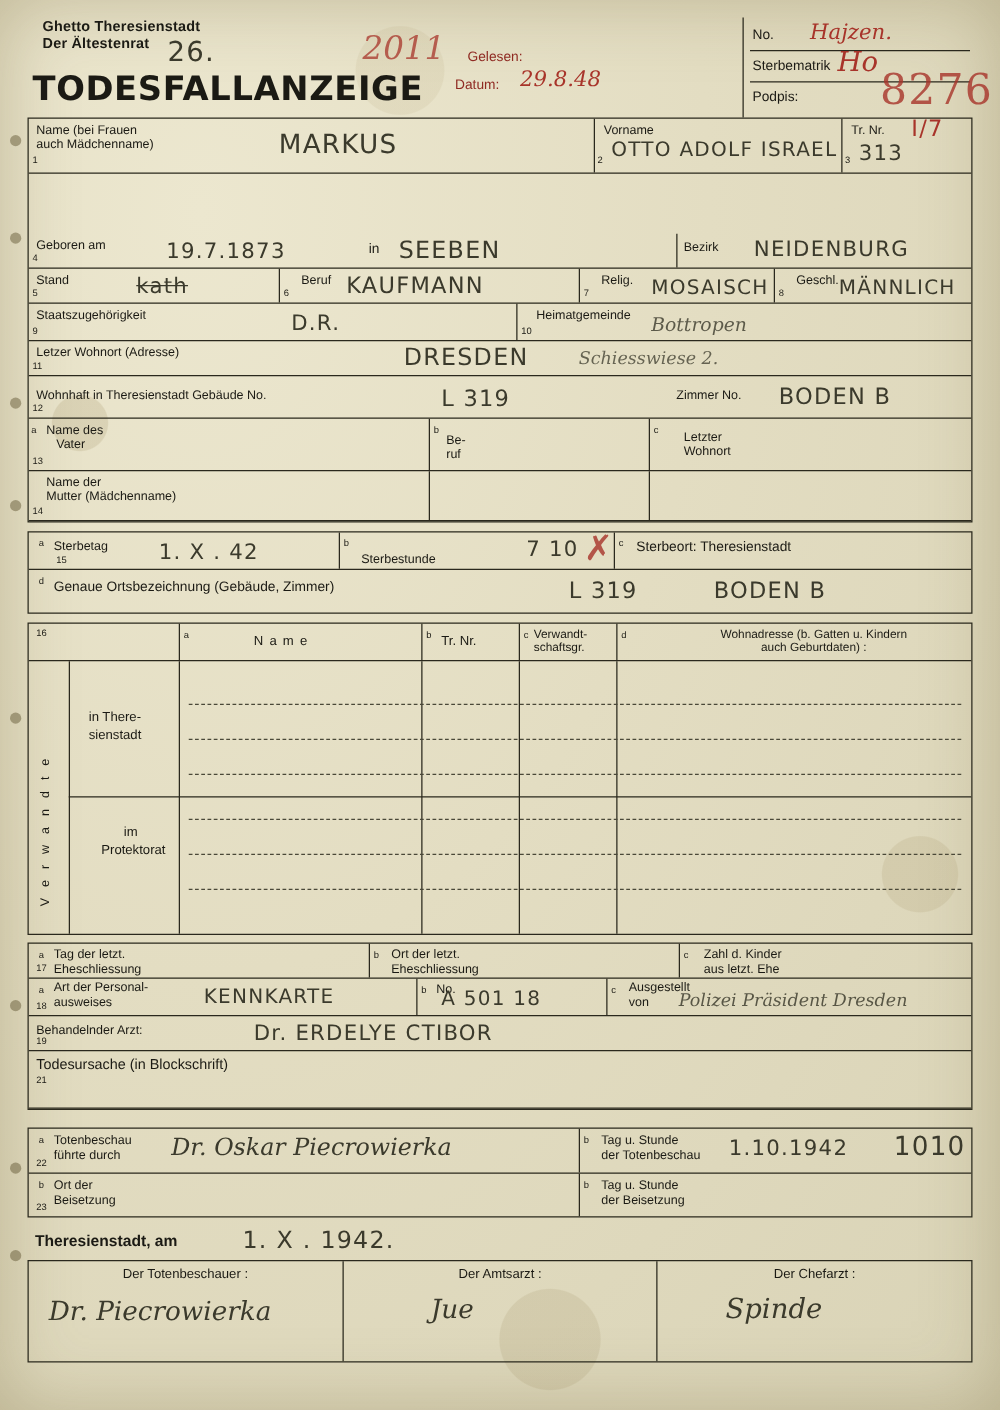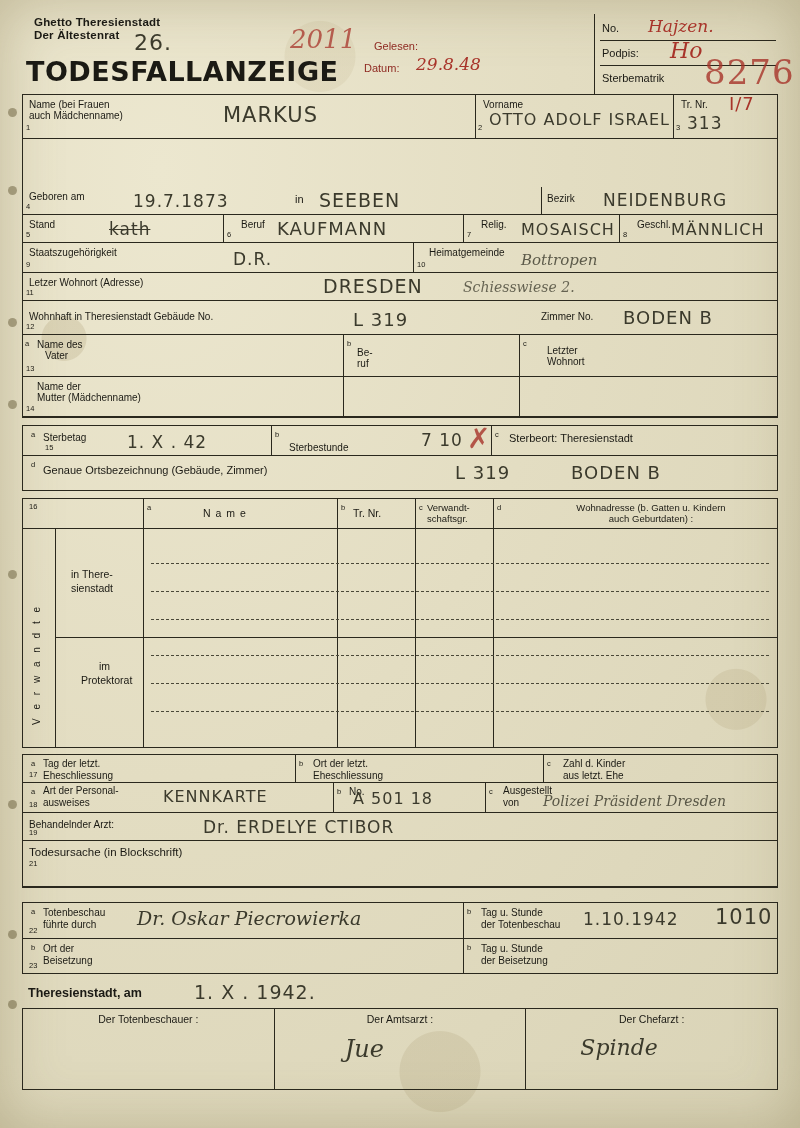--- a/index.html
+++ b/index.html
@@ -85,22 +85,22 @@
 
       <div class="hdr-mid">
         <div style="position:absolute;left:0;top:0;color:#8f2a22;">Gelesen:</div>
         <div style="position:absolute;left:-10px;top:22px;color:#8f2a22;">Datum:</div>
         <div class="hw cur red" style="left:42px;top:14px;font-size:17px;">29.8.48</div>
       </div>
 
       <div class="vbar"></div>
       <div class="hdr-right">
         <div>No.</div>
+        <div>Sterbematrik</div>
         <div>Podpis:</div>
-        <div>Sterbematrik</div>
       </div>
       <div class="hw cur red" style="left:626px;top:2px;font-size:17px;">Hajzen.</div>
       <div class="hw cur red" style="left:648px;top:24px;font-size:22px;">Ho</div>
       <div class="hw red" style="left:682px;top:38px;font-size:34px;font-family:'DejaVu Serif',serif;opacity:.8;">8276</div>
     </div>
 
     <div class="box" style="width:756px;">
 
       <div class="row" style="height:44px;">
         <div class="vl" style="left:452px;"></div>
@@ -384,24 +384,25 @@
 
     <div style="position:relative;height:26px;margin-top:8px;">
       <div style="position:absolute;left:6px;top:4px;font-size:12.5px;font-weight:bold;">Theresienstadt, am</div>
       <div class="hw" style="left:172px;top:-1px;font-size:19px;">1. X . 1942.</div>
     </div>
 
     <div class="box" style="width:756px;">
       <div class="sig-row">
         <div class="sig-cell">
           <div class="sig-lbl">Der Totenbeschauer :</div>
+          <div class="hw cur" style="left:16px;top:28px;font-size:21px;">Dr. Piecrowierka</div>
         </div>
         <div class="sig-cell">
           <div class="sig-lbl">Der Amtsarzt :</div>
-          <div class="hw cur" style="left:70px;top:26px;font-size:24px;">Jue</div>
+          <div class="hw cur" style="left:70px;top:26px;font-size:21px;">Jue</div>
         </div>
         <div class="sig-cell">
           <div class="sig-lbl">Der Chefarzt :</div>
           <div class="hw cur" style="left:54px;top:26px;font-size:22px;">Spinde</div>
         </div>
       </div>
     </div>
 
   </div>
 

